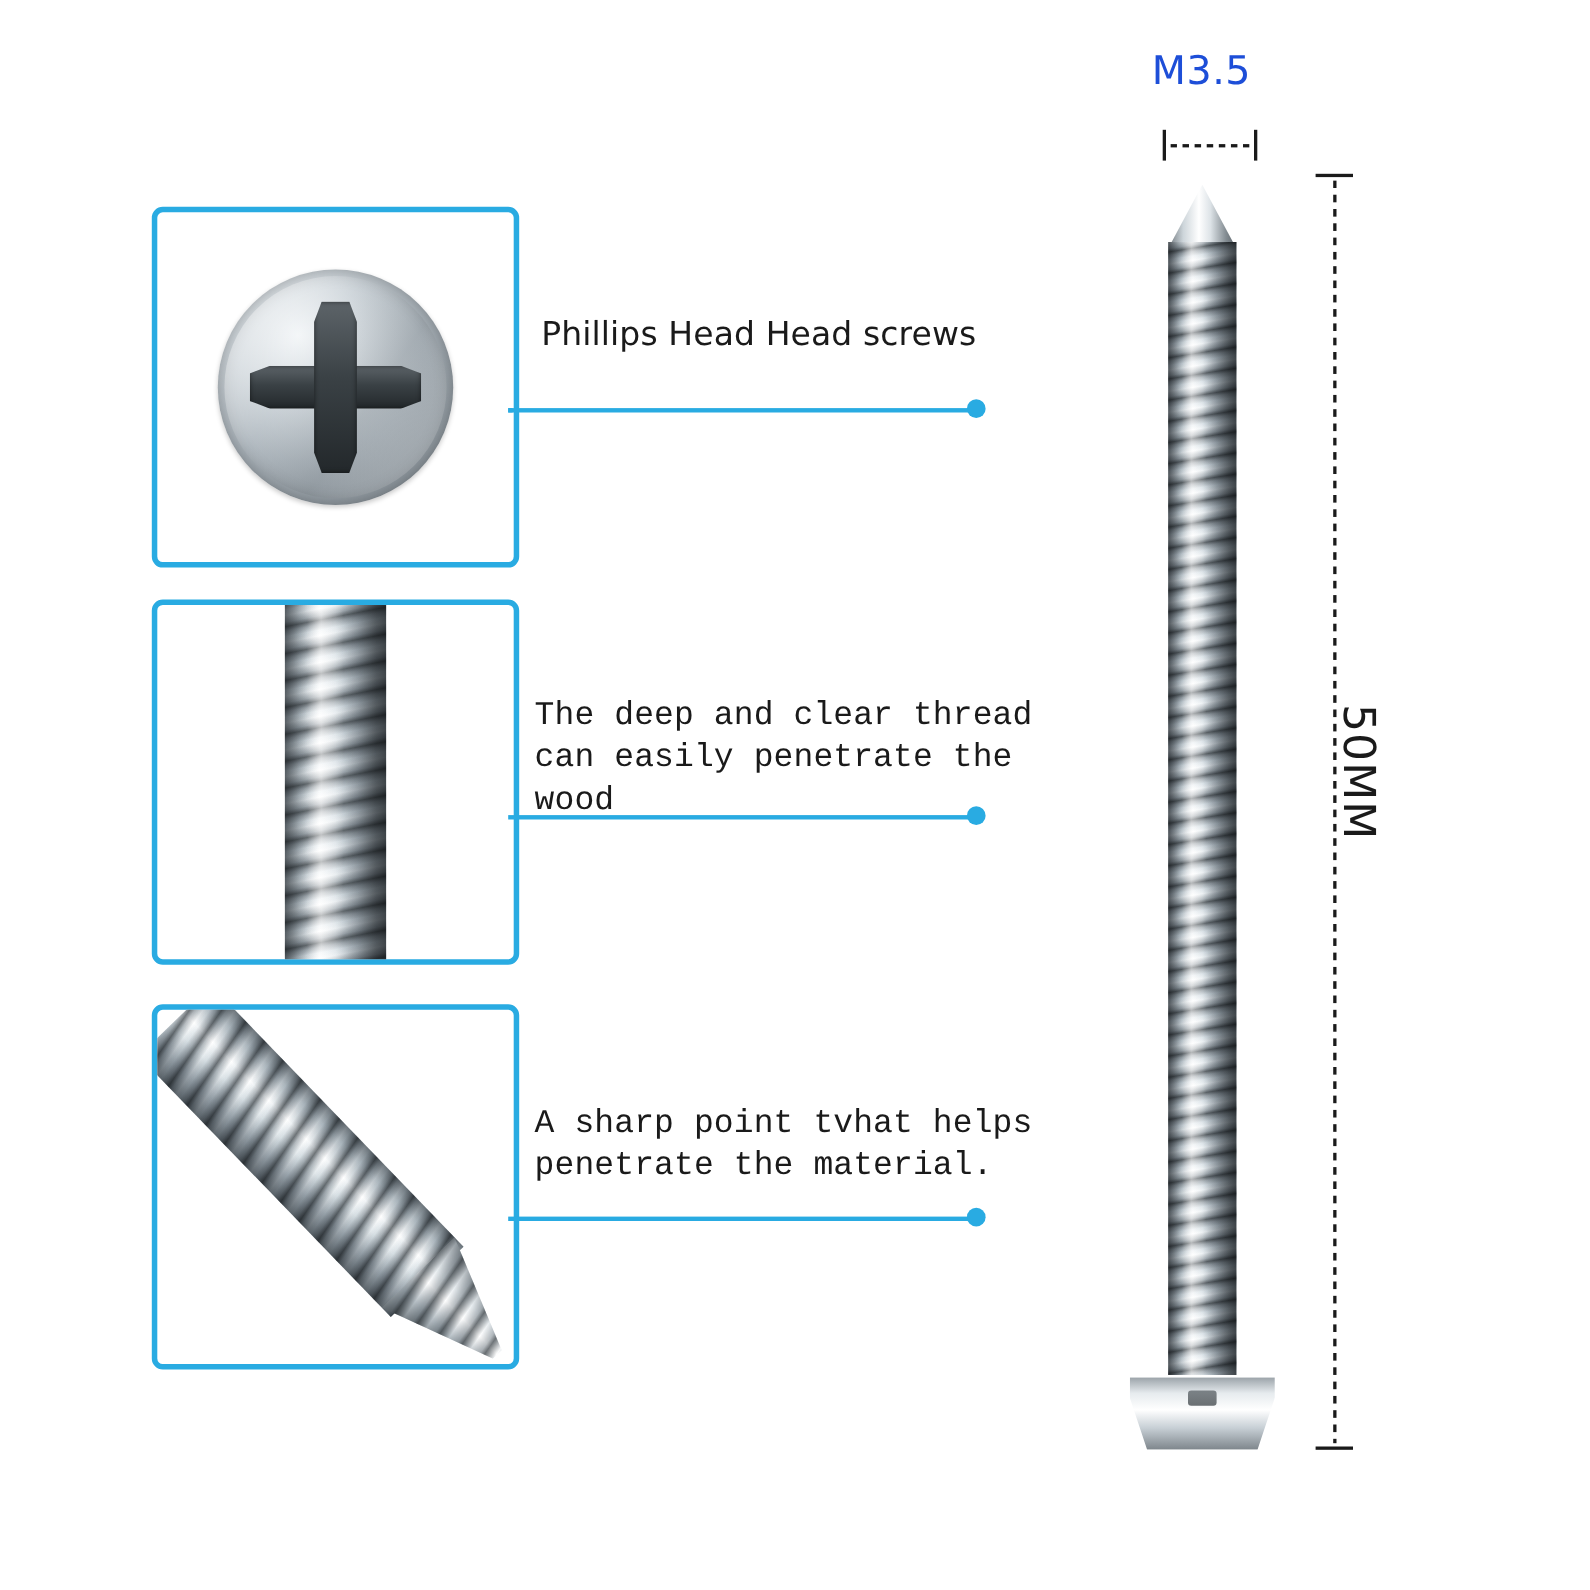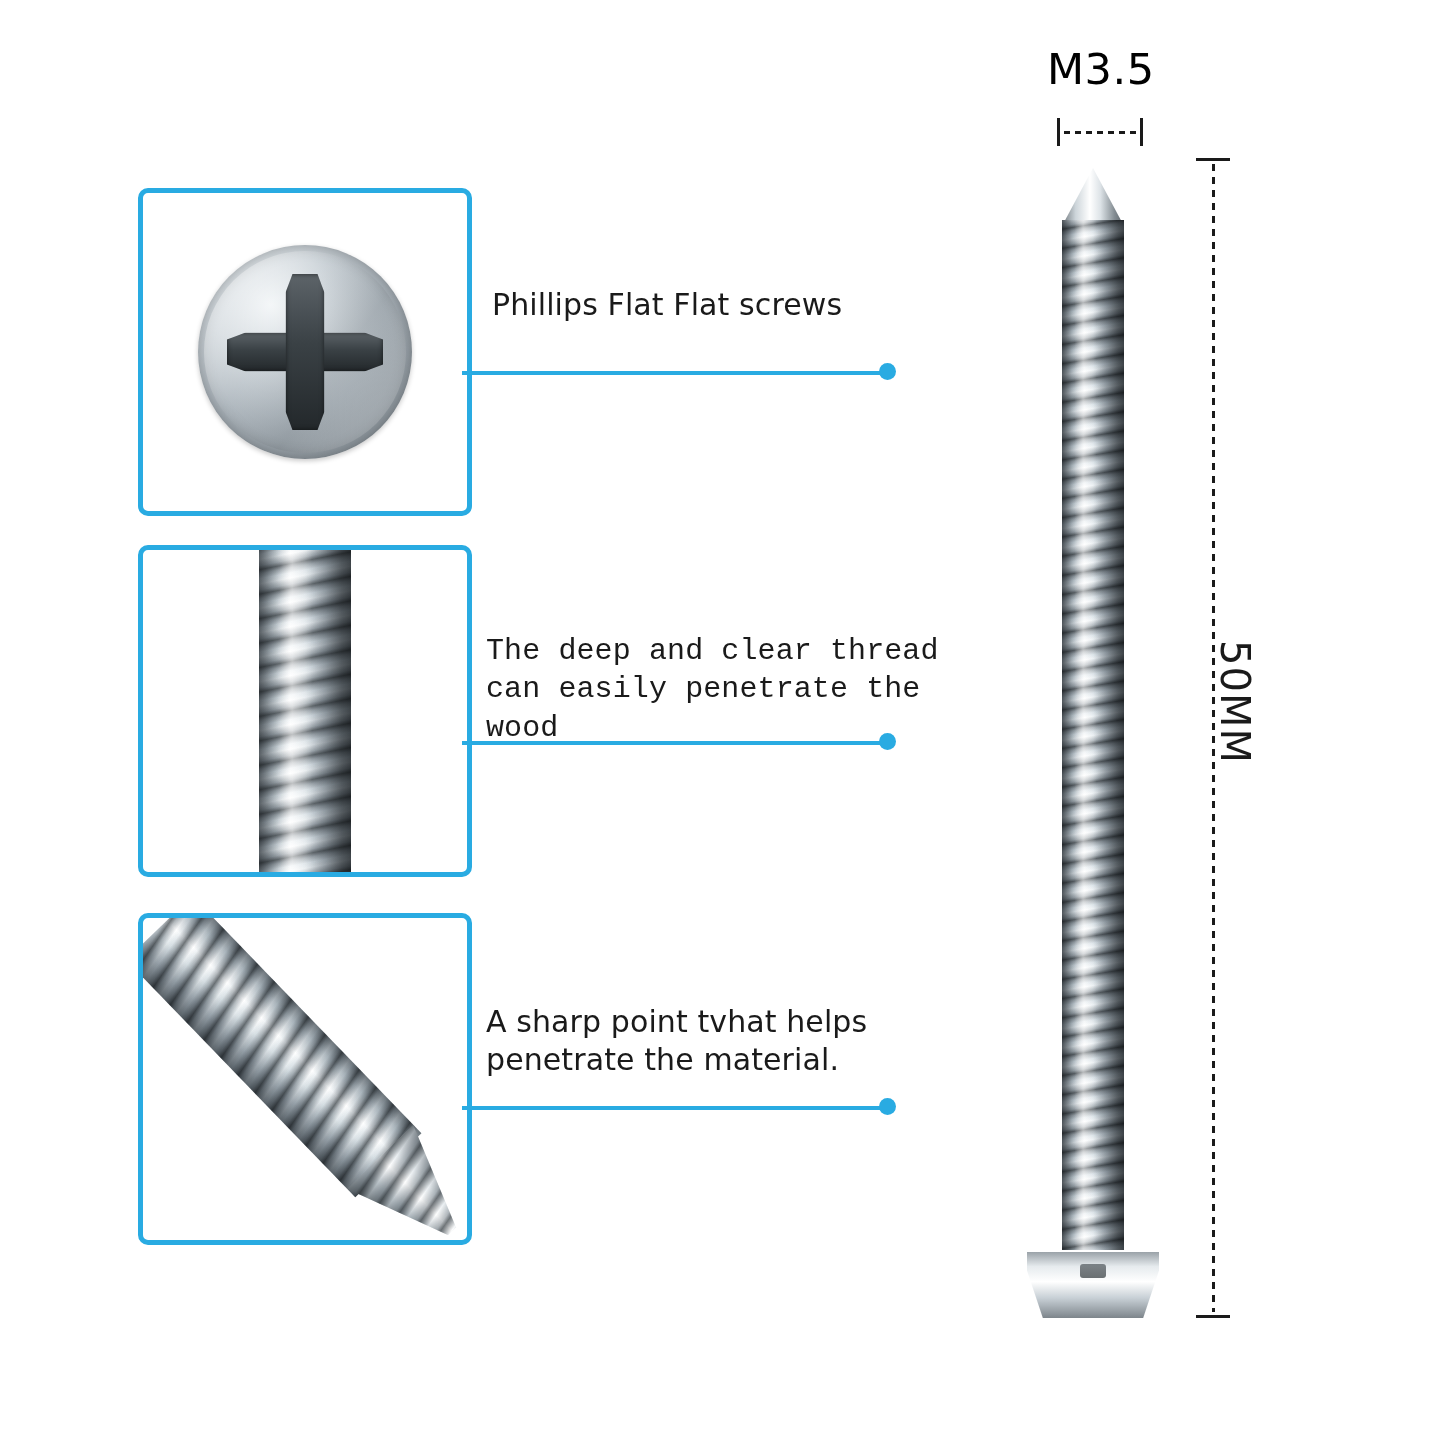--- a/index.html
+++ b/index.html
@@ -261,22 +261,22 @@
     background: linear-gradient(180deg,#5a6166,#3a4145);
     border-radius: 3px;
     opacity: 0.75;
   }
 
   
   .dim-label-top {
     position: absolute;
     left: 1047px;
     top: 44px;
-    font-size: 43px;
-    color: #000000;
+    font-size: 36px;
+    color: #1d4ed8;
     letter-spacing: 0.5px;
   }
   .dim-top-bracket {
     position: absolute;
     left: 1057px;
     top: 118px;
     width: 86px;
     height: 28px;
   }
   .dim-top-bracket .cap {
@@ -341,21 +341,21 @@
 <div class="feature-box box-1">
   <div class="head-wrap">
     <div class="head-disc"></div>
     <div class="cross-arm cross-h"></div>
     <div class="cross-arm cross-v"></div>
   </div>
 </div>
 <div class="leader leader-v" style="left:462px; top:371px; height:4px;"></div>
 <div class="leader leader-h" style="left:462px; top:371px; width:432px;"></div>
 <div class="leader-dot" style="left:879px; top:363px;"></div>
-<div class="caption" style="left:492px; top:286px; width:470px;">Phillips Flat Flat  screws</div>
+<div class="caption" style="left:492px; top:286px; width:470px;">Phillips Head Head  screws</div>
 
 <div class="feature-box box-2">
   <div class="shank-wrap">
     <div class="shank-core"></div>
     <div class="threads"></div>
     <div class="shank-gloss"></div>
   </div>
 </div>
 <div class="leader leader-h" style="left:462px; top:741px; width:432px;"></div>
 <div class="leader-dot" style="left:879px; top:733px;"></div>
@@ -365,21 +365,21 @@
 <div class="feature-box box-3">
   <div class="point-wrap">
     <div class="point-body"></div>
     <div class="point-threads"></div>
     <div class="point-tip"></div>
     <div class="point-tip-threads"></div>
   </div>
 </div>
 <div class="leader leader-h" style="left:462px; top:1106px; width:432px;"></div>
 <div class="leader-dot" style="left:879px; top:1098px;"></div>
-<div class="caption" style="left:486px; top:1003px; width:470px;">A sharp point tvhat helps
+<div class="caption" style="left:486px; top:1003px; width:470px;font-family:Liberation Mono, monospace;">A sharp point tvhat helps
 penetrate the material.</div>
 
 <div class="screw-full">
   <div class="sf-tip"></div>
   <div class="sf-shaft"></div>
   <div class="sf-thread"></div>
   <div class="sf-shine"></div>
   <div class="sf-head"></div>
   <div class="sf-head-notch"></div>
 </div>

